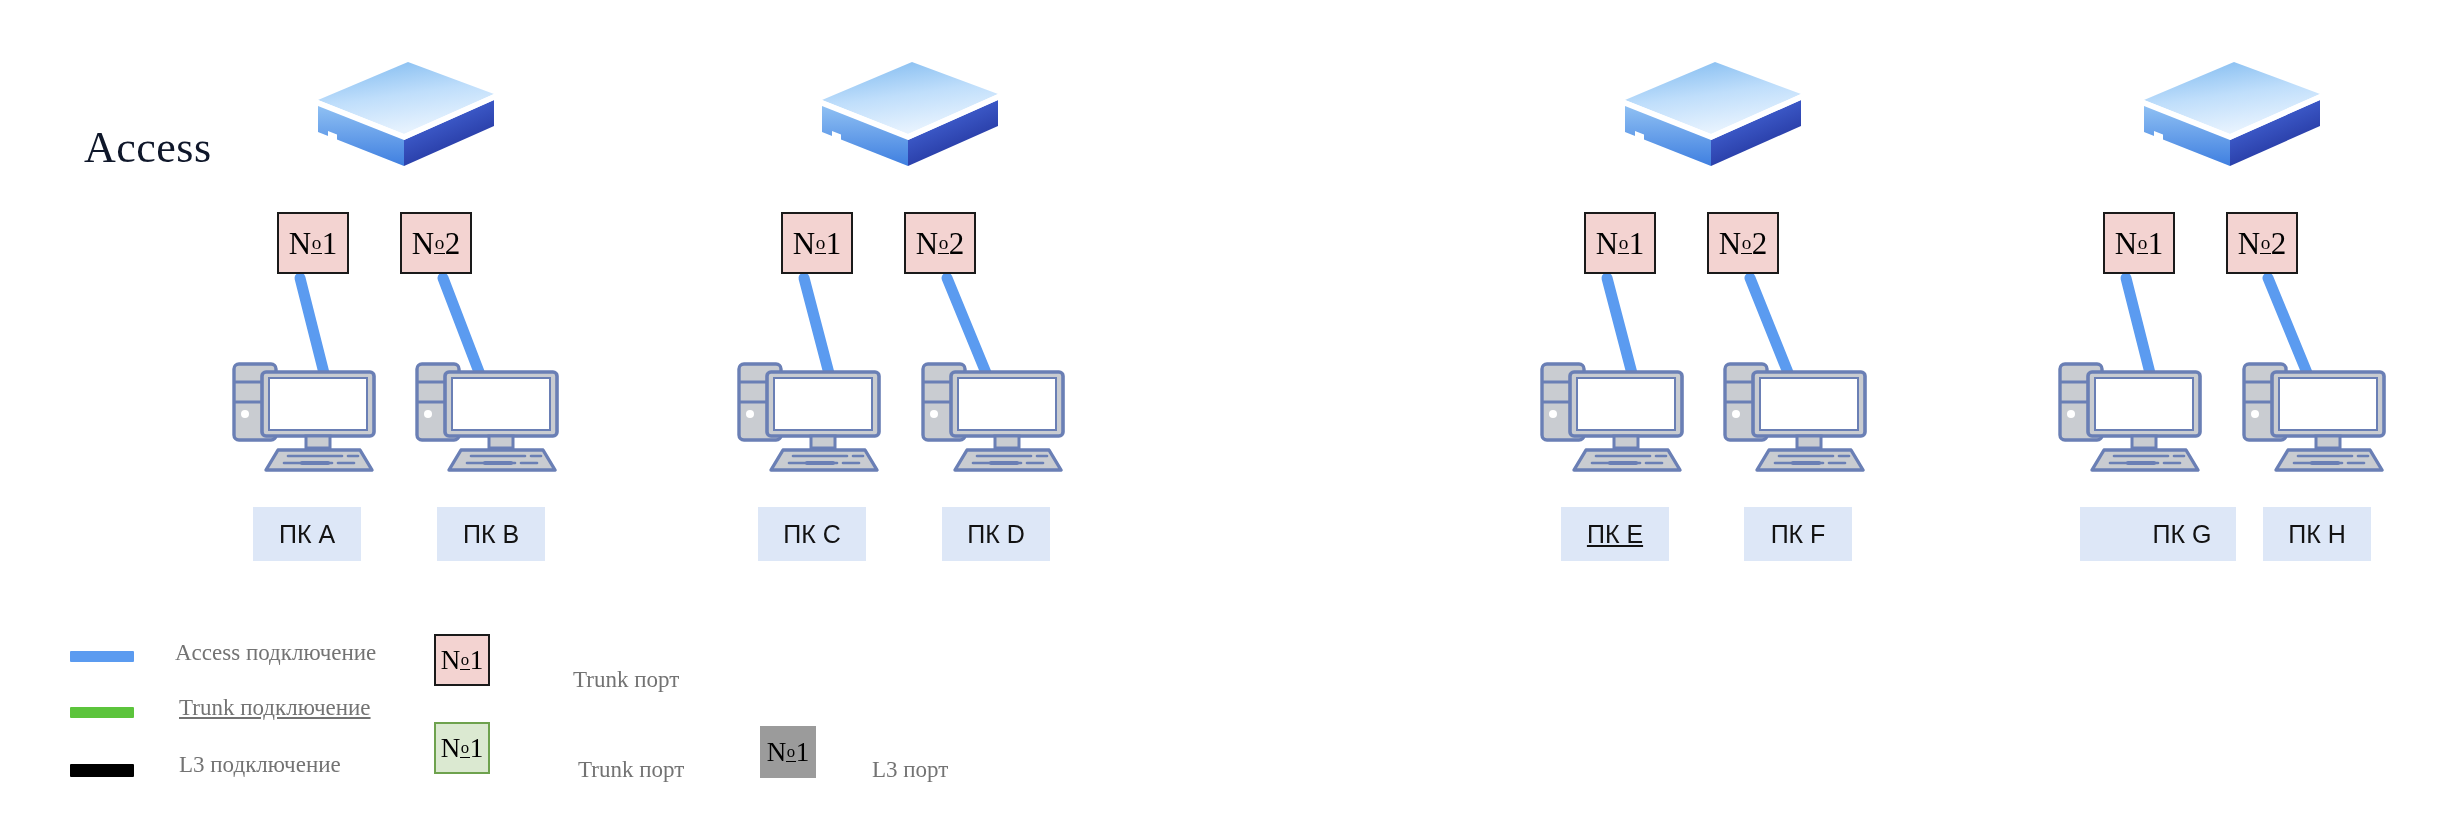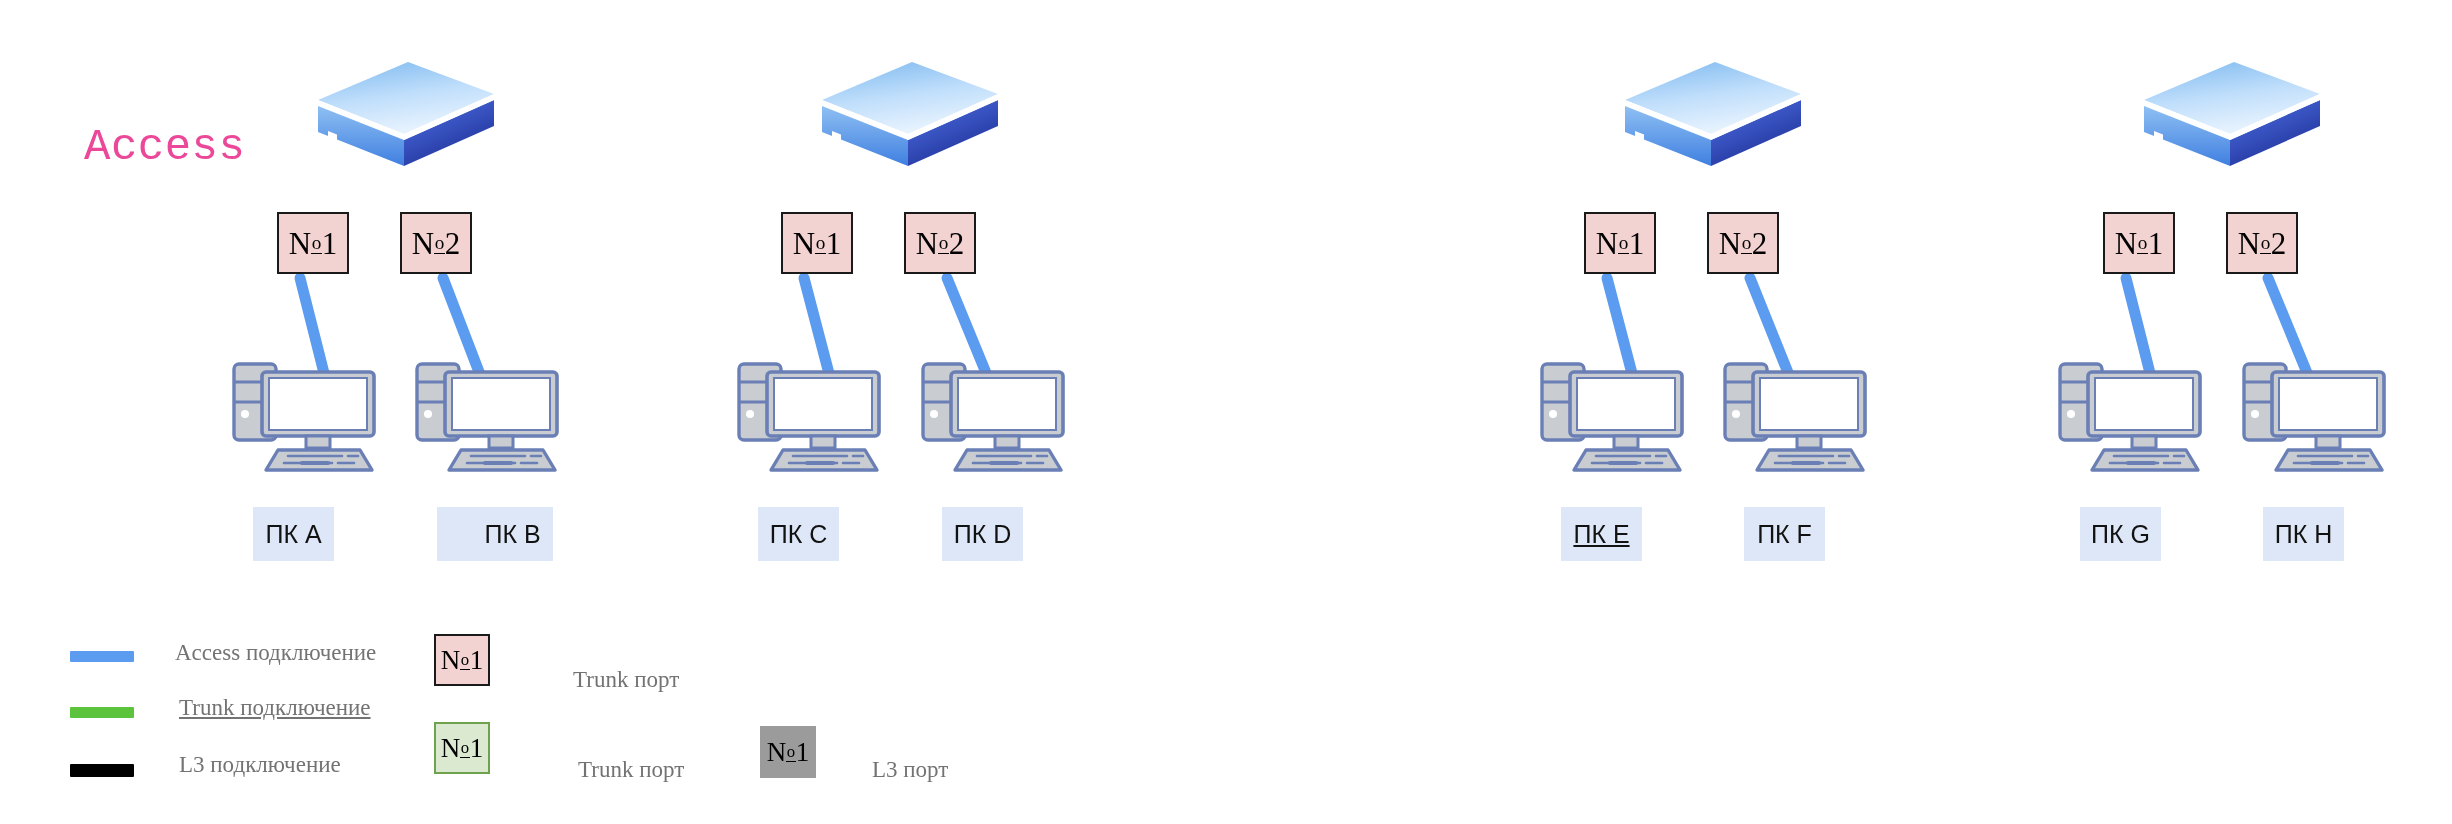--- a/index.html
+++ b/index.html
@@ -18,23 +18,23 @@
   #canvas {
     position: absolute;
     left: 0; top: 0;
     width: 2452px;
     height: 824px;
   }
 
   
   .section-title {
     position: absolute;
-    font-family: Liberation Mono, monospace;
+    font-family: Liberation Serif, serif;
     font-size: 44px;
-    color: #ec4899;
+    color: #0f172a;
     white-space: nowrap;
     letter-spacing: 0.5px;
   }
 
   
   .port-box {
     position: absolute;
     width: 72px;
     height: 62px;
     box-sizing: border-box;
@@ -60,21 +60,21 @@
   .port-box .no-glyph .o {
     font-size: 0.62em;
     vertical-align: 0.22em;
     border-bottom: 1.6px solid #000;
     padding: 0 0.5px;
   }
 
   
   .pc-label {
     position: absolute;
-    width: 81px;
+    width: 108px;
     height: 54px;
     background: #dde7f7;
     display: flex;
     align-items: center;
     justify-content: center;
     font-family: "Liberation Sans", sans-serif;
     font-size: 25px;
     color: #121212;
     white-space: nowrap;
     z-index: 20;
@@ -308,26 +308,26 @@
   </div>
 
   <div class="port-box" style="left:2103px; top:212px;">
     <span class="nolabel"><span class="no-glyph">N<span class="o">o</span></span><span>1</span></span>
   </div>
   <div class="port-box" style="left:2226px; top:212px;">
     <span class="nolabel"><span class="no-glyph">N<span class="o">o</span></span><span>2</span></span>
   </div>
 
   <div class="pc-label" style="left:253px; top:507px;">ПК A</div>
-  <div class="pc-label" style="left:437px; top:507px;padding-left:35px;">ПК B</div>
+  <div class="pc-label" style="left:437px; top:507px;">ПК B</div>
   <div class="pc-label" style="left:758px; top:507px;">ПК C</div>
   <div class="pc-label" style="left:942px; top:507px;">ПК D</div>
   <div class="pc-label" style="left:1561px; top:507px;text-decoration:underline;">ПК E</div>
   <div class="pc-label" style="left:1744px; top:507px;">ПК F</div>
-  <div class="pc-label" style="left:2080px; top:507px;">ПК G</div>
+  <div class="pc-label" style="left:2080px; top:507px;padding-left:48px;">ПК G</div>
   <div class="pc-label" style="left:2263px; top:507px;">ПК H</div>
 
   <div class="legend-swatch" style="left:70px; top:651px; background:#5b9bf0;"></div>
   <div class="legend-text" style="left:175px; top:640px;">Access подключение</div>
 
   <div class="legend-swatch" style="left:70px; top:707px; background:#5cc43c;"></div>
   <div class="legend-text" style="left:179px; top:695px;text-decoration:underline;">Trunk подключение</div>
 
   <div class="legend-swatch" style="left:70px; top:764px; height:13px; background:#000000;"></div>
   <div class="legend-text" style="left:179px; top:752px;text-align:right;">L3 подключение</div>

